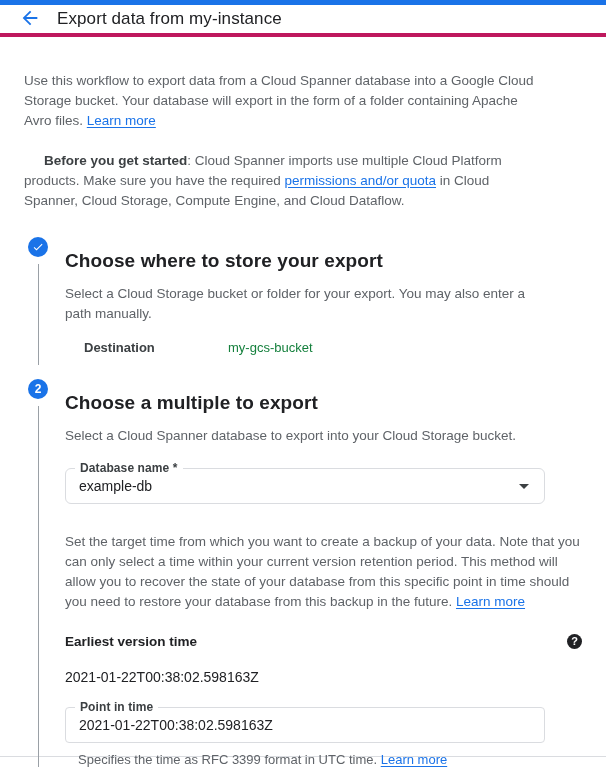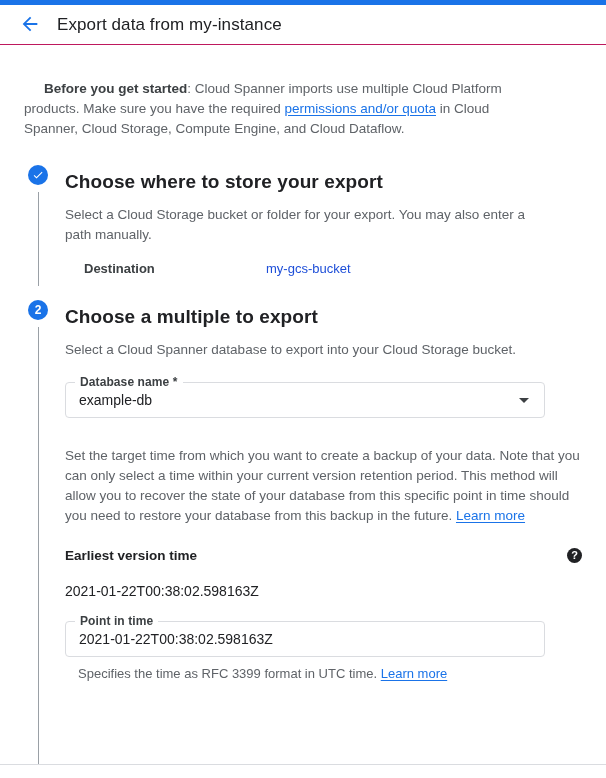--- a/index.html
+++ b/index.html
@@ -2,22 +2,22 @@
 <html><head>
 <meta charset="utf-8">
 <style>
   * { margin: 0; padding: 0; box-sizing: border-box; }
   html, body { width: 606px; height: 778px; background: #fff; overflow: hidden; }
   body { font-family: "Liberation Sans", sans-serif; color: #202124; }
 
   .topbar { height: 5px; background: #1a73e8; }
 
   .header {
-    height: 40px; display: flex; align-items: center;
-    padding: 0 18px; border-bottom: 1px solid #be185d; background: #fff;
+    height: 32px; display: flex; align-items: center;
+    padding: 0 18px; border-bottom: 4px solid #be185d; background: #fff;
   }
   .back-btn { width: 24px; height: 24px; border: none; background: none; cursor: pointer; padding: 0; margin-right: 15px; }
   .back-btn svg { width: 22px; height: 22px; fill: #1a73e8; }
   .page-title { font-size: 17px; font-weight: 500; color: #202124; letter-spacing: .1px; }
 
   .content {
     height: 720px; padding: 34px 24px 0 24px;
     border-bottom: 1px solid #dadce0;
     display: flex; flex-direction: column;
   }
@@ -31,42 +31,42 @@
   .step { display: flex; }
   .rail { width: 20px; margin-right: 17px; margin-left: 4px; display: flex; flex-direction: column; align-items: center; flex: none; }
   .step-icon {
     width: 20px; height: 20px; border-radius: 50%; background: #1a73e8;
     color: #fff; display: flex; align-items: center; justify-content: center; flex: none;
   }
   .step-icon svg { width: 12px; height: 12px; fill: #fff; }
   .step-icon .num { font-size: 12px; font-weight: 700; line-height: 1; }
   .rail-line { width: 1px; flex: 1; background: #9aa0a6; margin-top: 7px; }
   .step-body { flex: 1; padding-top: 0; }
-  .step-title { font-size: 19px; font-weight: 700; color: #202124; letter-spacing: .1px; margin-bottom: 12px; margin-top: 6px; }
+  .step-title { font-size: 19px; font-weight: 700; color: #202124; letter-spacing: .1px; margin-bottom: 12px; margin-top: 13px; }
   .step-desc { font-size: 13.5px; line-height: 20px; color: #5f6368; }
   .step1 .step-desc { max-width: 490px; margin-bottom: 16px; }
   .step1 { margin-bottom: 14px; }
 
   .kv-row { display: flex; font-size: 13px; margin-bottom: 10px; }
   .kv-label { width: 163px; font-weight: 700; color: #3c4043; padding-left: 19px; }
-  .kv-value { color: #1d4ed8; margin-left: 38px; }
+  .kv-value { color: #15803d; }
 
   .step2 { flex: 1; }
   .step2 .step-desc { margin-bottom: 22px; }
 
   .field {
     position: relative; width: 480px; height: 36px;
     border: 1px solid #dadce0; border-radius: 4px; background: #fff;
     display: flex; align-items: center;
   }
   .field-label {
     position: absolute; top: -8px; left: 9px; background: #fff;
     padding: 0 5px; font-size: 12px; font-weight: 700; color: #3c4043; letter-spacing: .1px;
   }
-  .select-field { cursor: pointer; }
+  .select-field { cursor: pointer; border-radius: 6px; }
   .select-value { font-size: 14px; color: #202124; padding-left: 13px; flex: 1; }
   .caret {
     width: 0; height: 0; margin-right: 15px;
     border-left: 5px solid transparent; border-right: 5px solid transparent;
     border-top: 5px solid #3c4043;
   }
   .db-field { margin-bottom: 28px; }
 
   .checkbox-row { display: flex; align-items: center; margin-bottom: 16px; margin-left: 3px; }
   .checkbox {
@@ -105,20 +105,21 @@
       <svg viewBox="0 0 24 24">
           <path d="M20 11H7.83l5.59-5.59L12 4l-8 8 8 8 1.41-1.41L7.83 13H20v-2z"></path>
         </svg>
     </span>
   </button>
   <div class="page-title">Export data from my-instance</div>
 </div>
 
 <div class="content">
 
+  <p class="para intro"><span>Use this workflow to export data from a Cloud Spanner database into a Google Cloud Storage bucket. Your database will export in the form of a folder containing Apache Avro files. </span><a class="link">Learn more</a></p>
 
   <p class="para notice"><b>Before you get started</b><span>: Cloud Spanner imports use multiple Cloud Platform products. Make sure you have the required </span><a class="link">permissions and/or quota</a><span> in Cloud Spanner, Cloud Storage, Compute Engine, and Cloud Dataflow.</span></p>
 
   <div class="step step1">
     <div class="rail">
       <div class="step-icon">
         <svg viewBox="0 0 24 24">
             <path d="M9 16.2L4.8 12l-1.4 1.4L9 19 21 7l-1.4-1.4z"></path>
           </svg>
       </div>

